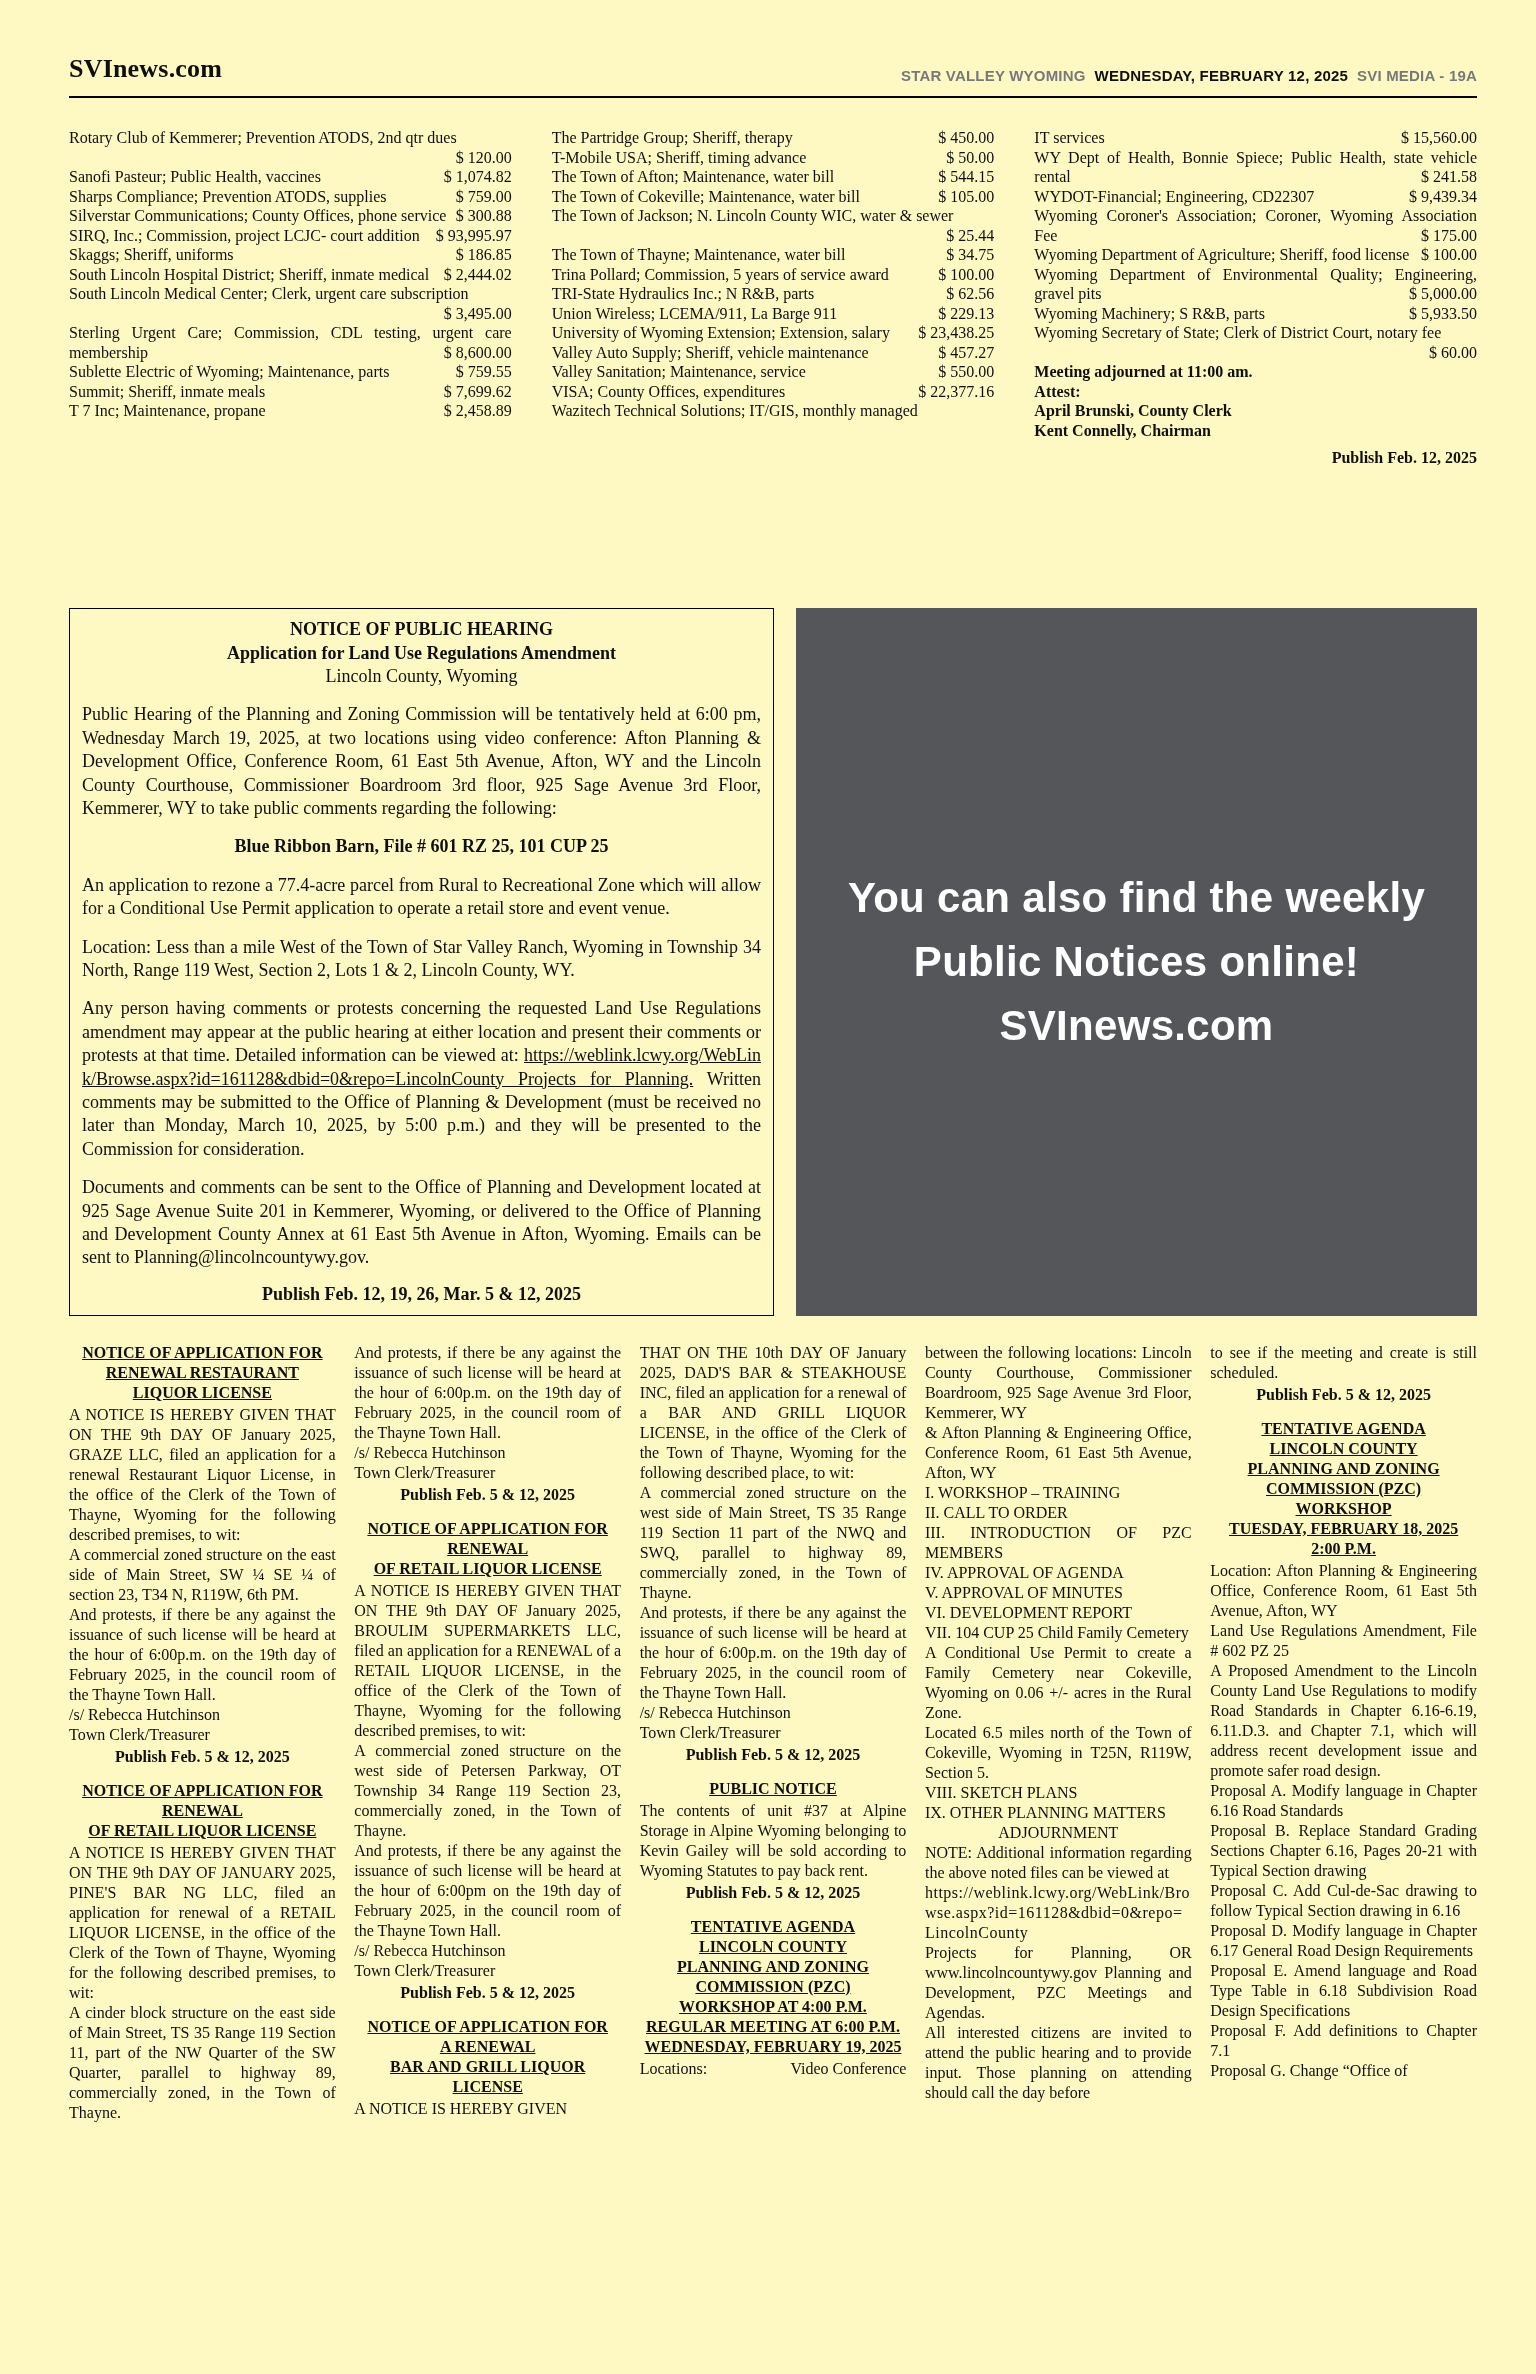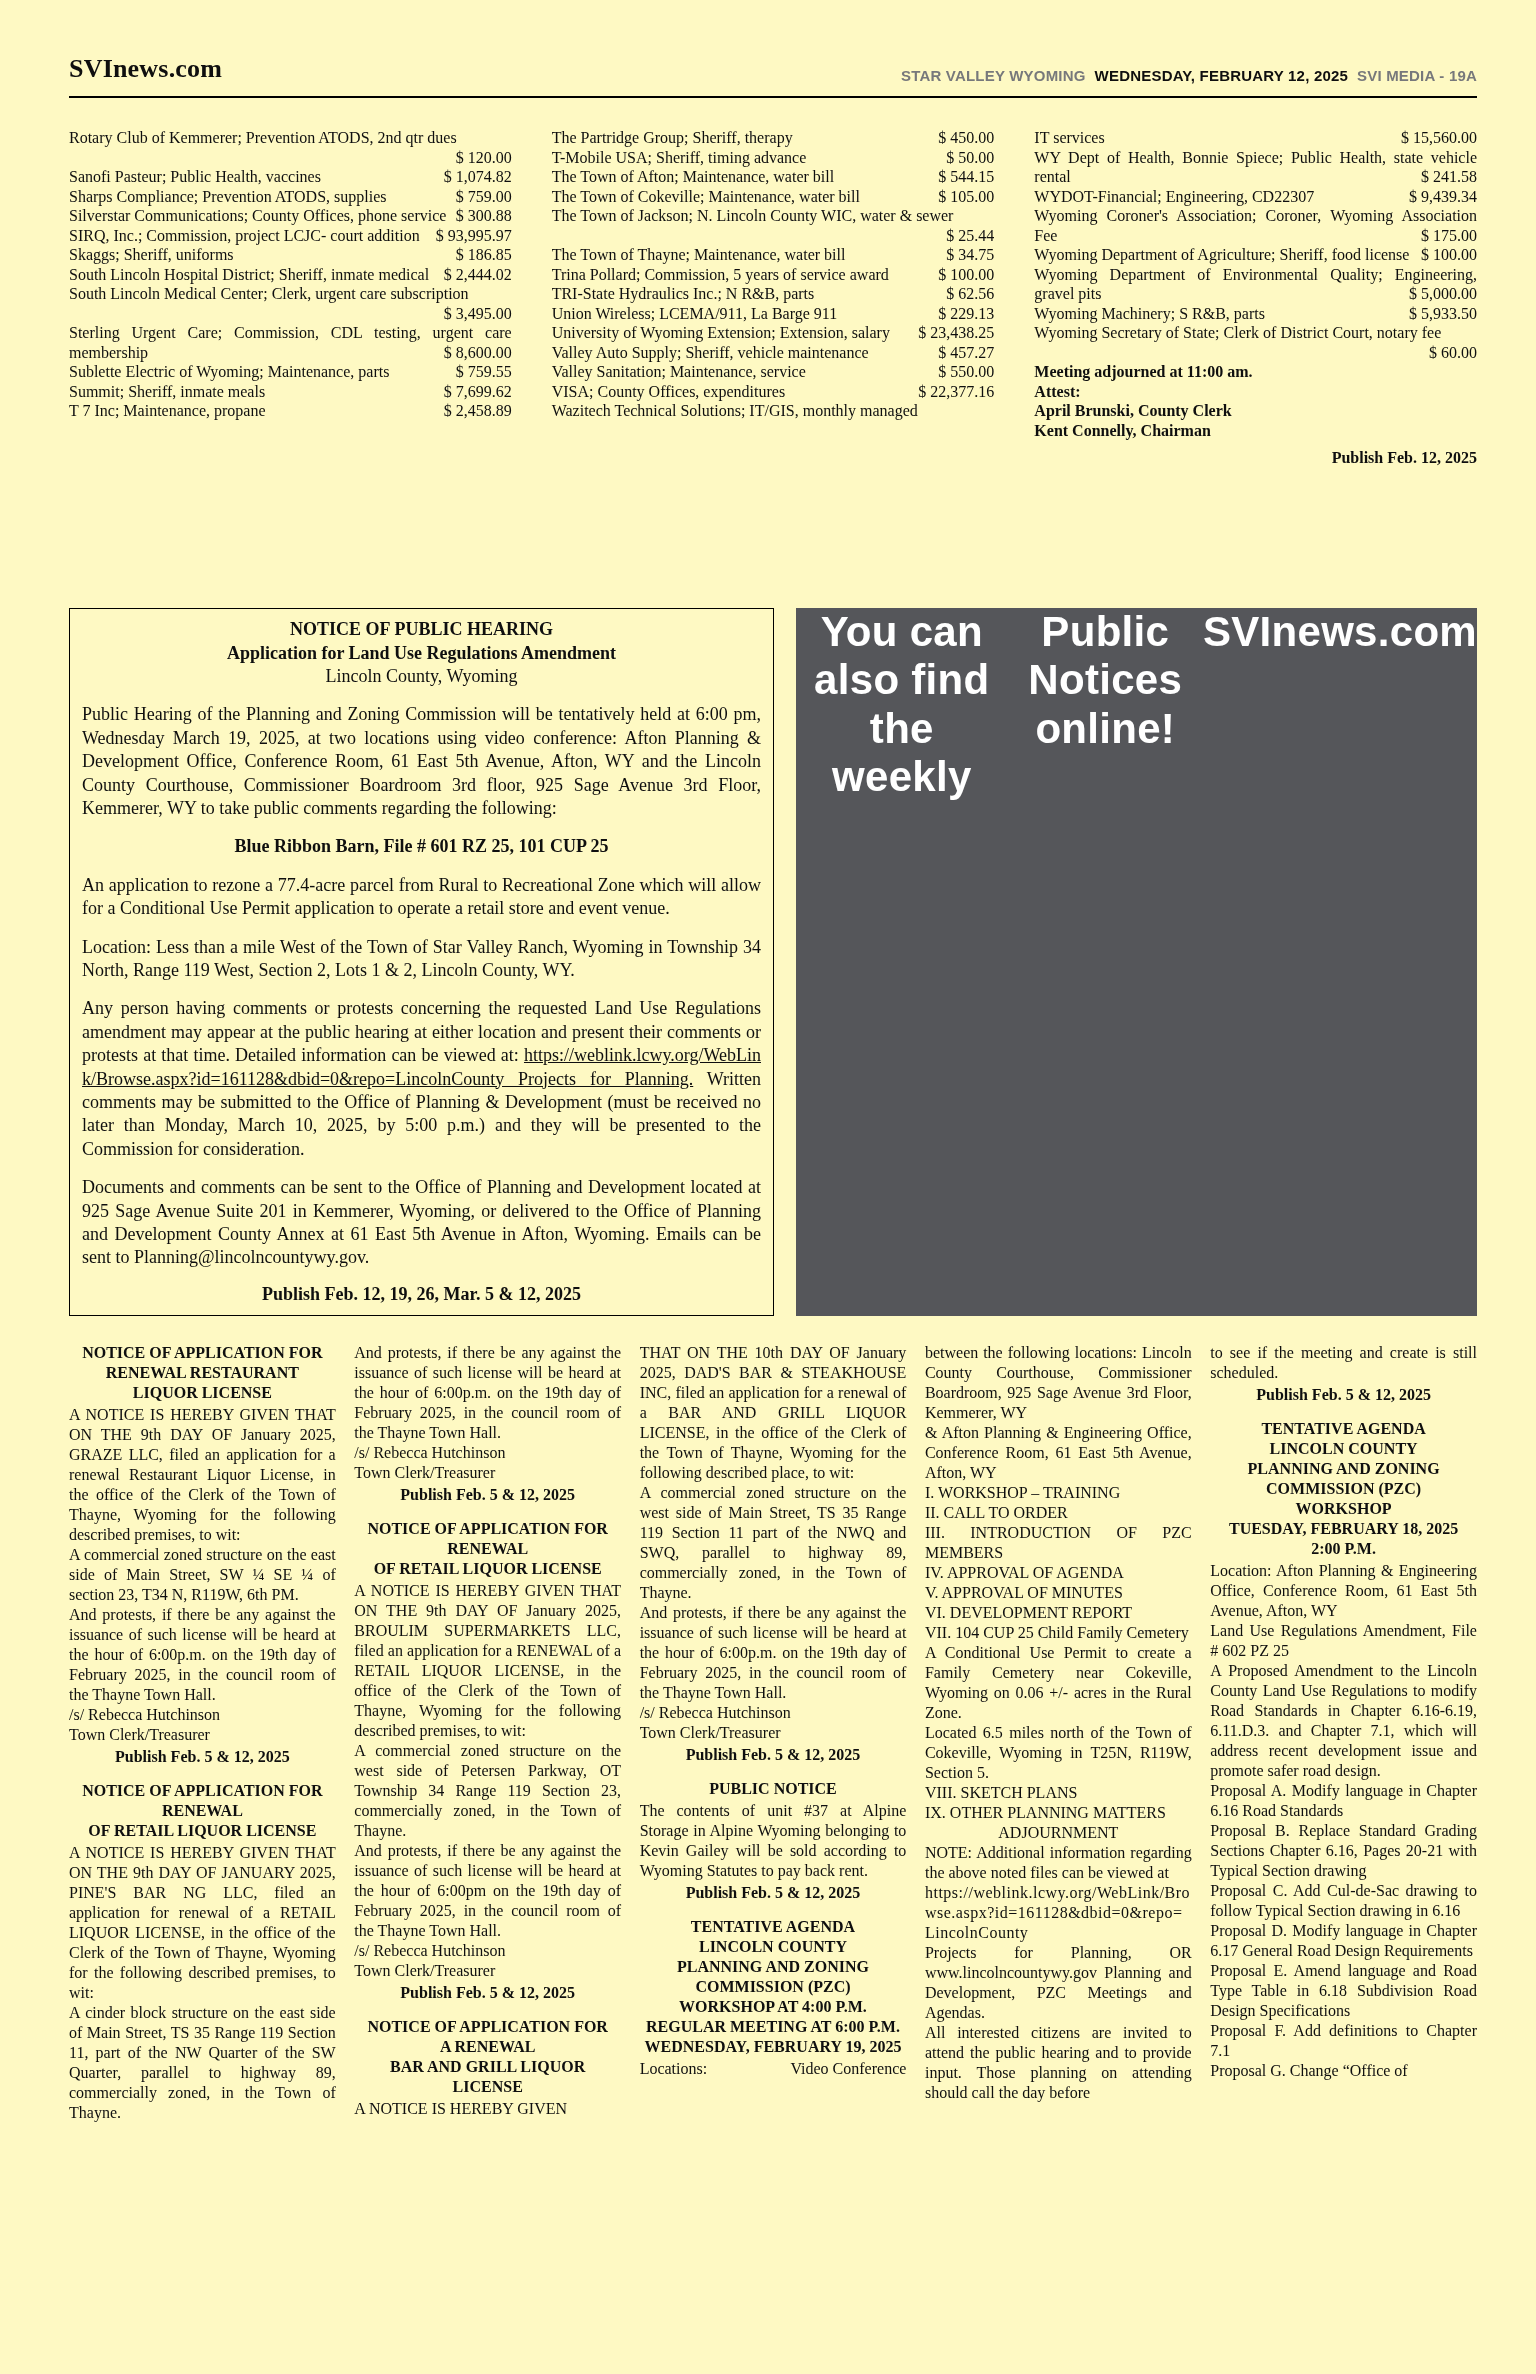--- a/index.html
+++ b/index.html
@@ -21,25 +21,25 @@
   .entry.publish{font-weight:bold;text-align:right;margin-top:7.4px;}
   
   .middle{position:absolute;top:608px;left:69px;right:59px;display:flex;gap:22px;align-items:stretch;}
   .hearing-box{width:705px;min-height:696px;border:1.9px solid #000;padding:9.3px 12px;font-size:18px;line-height:1.3;box-sizing:border-box;}
   .hearing-title,.hearing-subtitle{text-align:center;font-weight:bold;}
   .hearing-county{text-align:center;}
   .hp{margin-top:15px;text-align:justify;}
   .hp.center{text-align:center;font-weight:bold;}
   .hp.publish{font-weight:bold;text-align:center;margin-top:13px;}
   .hlink{text-decoration:underline;word-break:break-all;}
-  .ad-box{flex:1;color:#fff;display:flex;flex-direction:row;justify-content:center;gap:16px;text-align:center;font-family:"Liberation Sans",sans-serif;font-weight:bold;font-size:42px;line-height:1.15;letter-spacing:0.3px;}
+  .ad-box{flex:1;color:#fff;display:flex;flex-direction:column;justify-content:center;gap:16px;text-align:center;font-family:"Liberation Sans",sans-serif;font-weight:bold;font-size:42px;line-height:1.15;letter-spacing:0.3px;}
   
   .notices{position:absolute;top:1343px;left:69px;right:59px;display:flex;gap:18.6px;font-size:16px;line-height:1.25;}
   .notices-col{flex:1;min-width:0;}
-  .blk.h{font-weight:bold;text-align:center;margin:14px 0 1.9px;}
+  .blk.h{font-weight:bold;text-align:center;margin:14px 0 1.9px;text-decoration:underline;}
   .blk.h:first-child{margin-top:0;}
   .blk.p{text-align:justify;}
   .blk.sig{text-align:left;}
   .blk.pub{font-weight:bold;text-align:center;margin:1.9px 0;}
   .blk.c{text-align:center;}
   .blk.url{word-break:break-all;text-align:justify;letter-spacing:0.5px;}
   .blk.kv{display:flex;justify-content:space-between;}
 </style>
 </head>
 <body>

